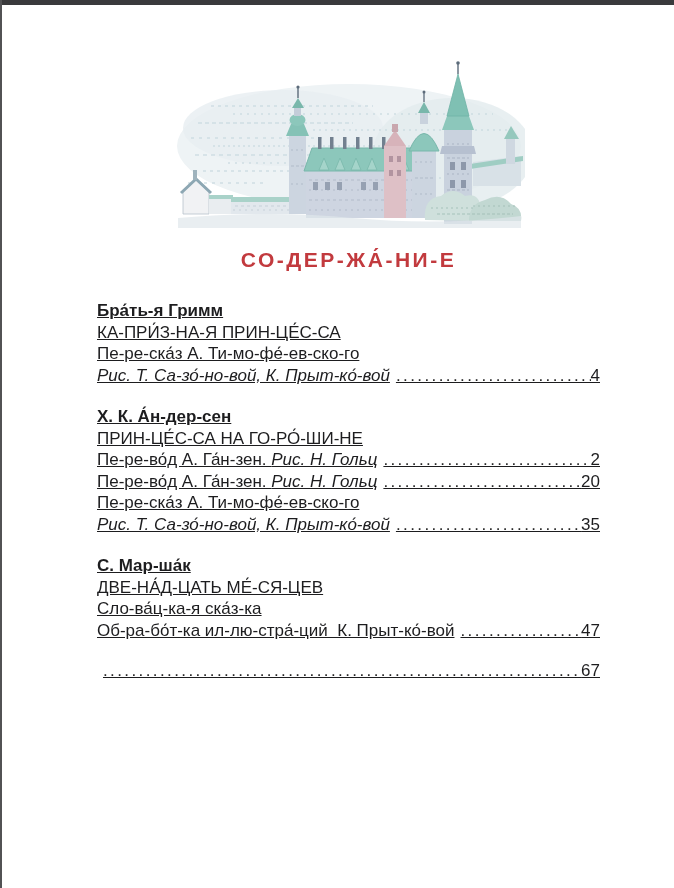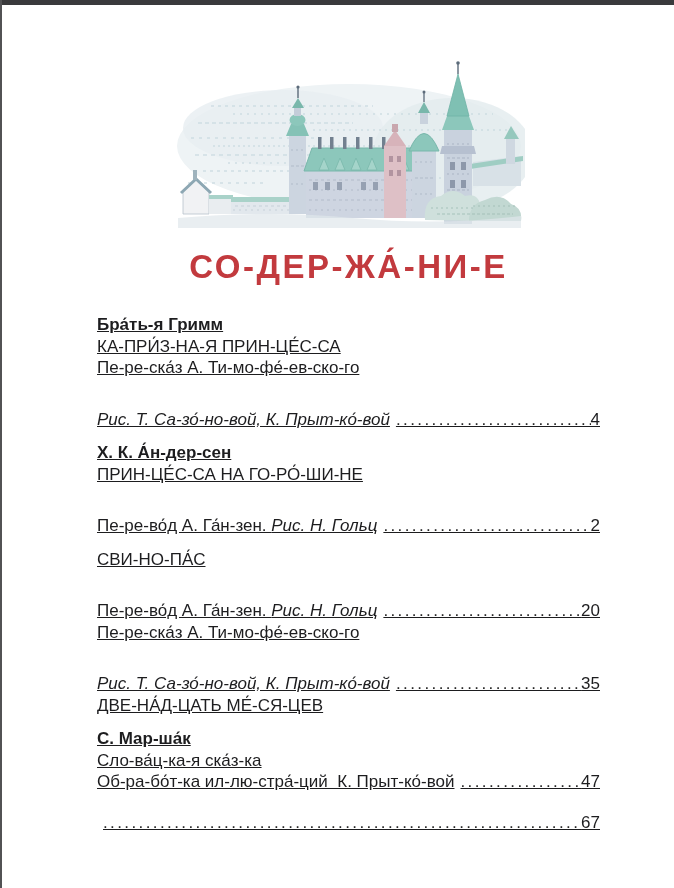--- a/index.html
+++ b/index.html
@@ -22,40 +22,40 @@
   .content {
     position: absolute; left: 97px; top: 0; width: 503px;
   }
   .illustration {
     margin-top: 58px;
     display: flex; justify-content: center;
   }
   .page-title {
     margin: 18px 0 0 0;
     text-align: center;
-    font-size: 33px;
+    font-size: 21px;
     font-weight: 700;
     letter-spacing: 2.5px;
     font-family: "Liberation Sans", sans-serif;
   }
   .toc {
     margin-top: 28px;
     font-size: 17px;
     line-height: 21.5px;
   }
   .toc-line {
     display: flex;
     align-items: baseline;
     white-space: pre;
     text-decoration: underline;
   }
   .toc-line.author { font-weight: 700; }
-  .toc-line.gap-md { margin-top: 12px; }
+  .toc-line.gap-md { margin-top: 20px; }
   .toc-line.gap-lg { margin-top: 19px; }
-  .toc-line .it { font-style: italic; margin-top: 30px; }
+  .toc-line .it { font-style: italic; }
   .dots {
     flex: 1 1 auto;
     overflow: hidden;
     white-space: nowrap;
     letter-spacing: 2.4px;
     padding-left: 6px;
     padding-right: 2px;
     color: #262626;
   }
   .pagenum { flex: 0 0 auto; }
@@ -230,24 +230,23 @@
   <h1 class="page-title" style="color: rgb(194, 58, 62);">СО-ДЕР-ЖА́-НИ-Е</h1>
 
   <div class="toc" style="color: rgb(29, 29, 31);">
       <div class="toc-line author"><span>Бра́ть-я Гримм</span></div>
       <div class="toc-line caps"><span>КА-ПРИ́З-НА-Я ПРИН-ЦЕ́С-СА</span></div>
       <div class="toc-line normal"><span>Пе-ре-ска́з А. Ти-мо-фе́-ев-ско-го</span></div>
       <div class="toc-line normal"><span class="it">Рис. Т. Са-зо́-но-вой, К. Прыт-ко́-вой</span><span class="dots">............................................................................................................................................</span><span class="pagenum">4</span></div>
       <div class="toc-line author gap-md"><span>Х. К. А́н-дер-сен</span></div>
       <div class="toc-line caps"><span>ПРИН-ЦЕ́С-СА НА ГО-РО́-ШИ-НЕ</span></div>
       <div class="toc-line normal"><span>Пе-ре-во́д А. Га́н-зен. </span><span class="it">Рис. Н. Гольц</span><span class="dots">............................................................................................................................................</span><span class="pagenum">2</span></div>
-      <div class="toc-line caps gap-md"><span>СВИ-НО-ПА́С</span></div>
       <div class="toc-line normal"><span>Пе-ре-во́д А. Га́н-зен. </span><span class="it">Рис. Н. Гольц</span><span class="dots">............................................................................................................................................</span><span class="pagenum">20</span></div>
       <div class="toc-line normal"><span>Пе-ре-ска́з А. Ти-мо-фе́-ев-ско-го</span></div>
       <div class="toc-line normal"><span class="it">Рис. Т. Са-зо́-но-вой, К. Прыт-ко́-вой</span><span class="dots">............................................................................................................................................</span><span class="pagenum">35</span></div>
+      <div class="toc-line author gap-md"><span>С. Мар-ша́к</span></div>
       <div class="toc-line caps"><span>ДВЕ-НА́Д-ЦАТЬ МЕ́-СЯ-ЦЕВ</span></div>
-      <div class="toc-line author gap-md"><span>С. Мар-ша́к</span></div>
       <div class="toc-line normal"><span>Сло-ва́ц-ка-я ска́з-ка</span></div>
       <div class="toc-line normal"><span>Об-ра-бо́т-ка ил-лю-стра́-ций  К. Прыт-ко́-вой</span><span class="dots">............................................................................................................................................</span><span class="pagenum">47</span></div>
       <div class="toc-line normal gap-lg"><span class="dots">............................................................................................................................................</span><span class="pagenum">67</span></div>
     </div>
 
 </div>
 
 </body></html>

